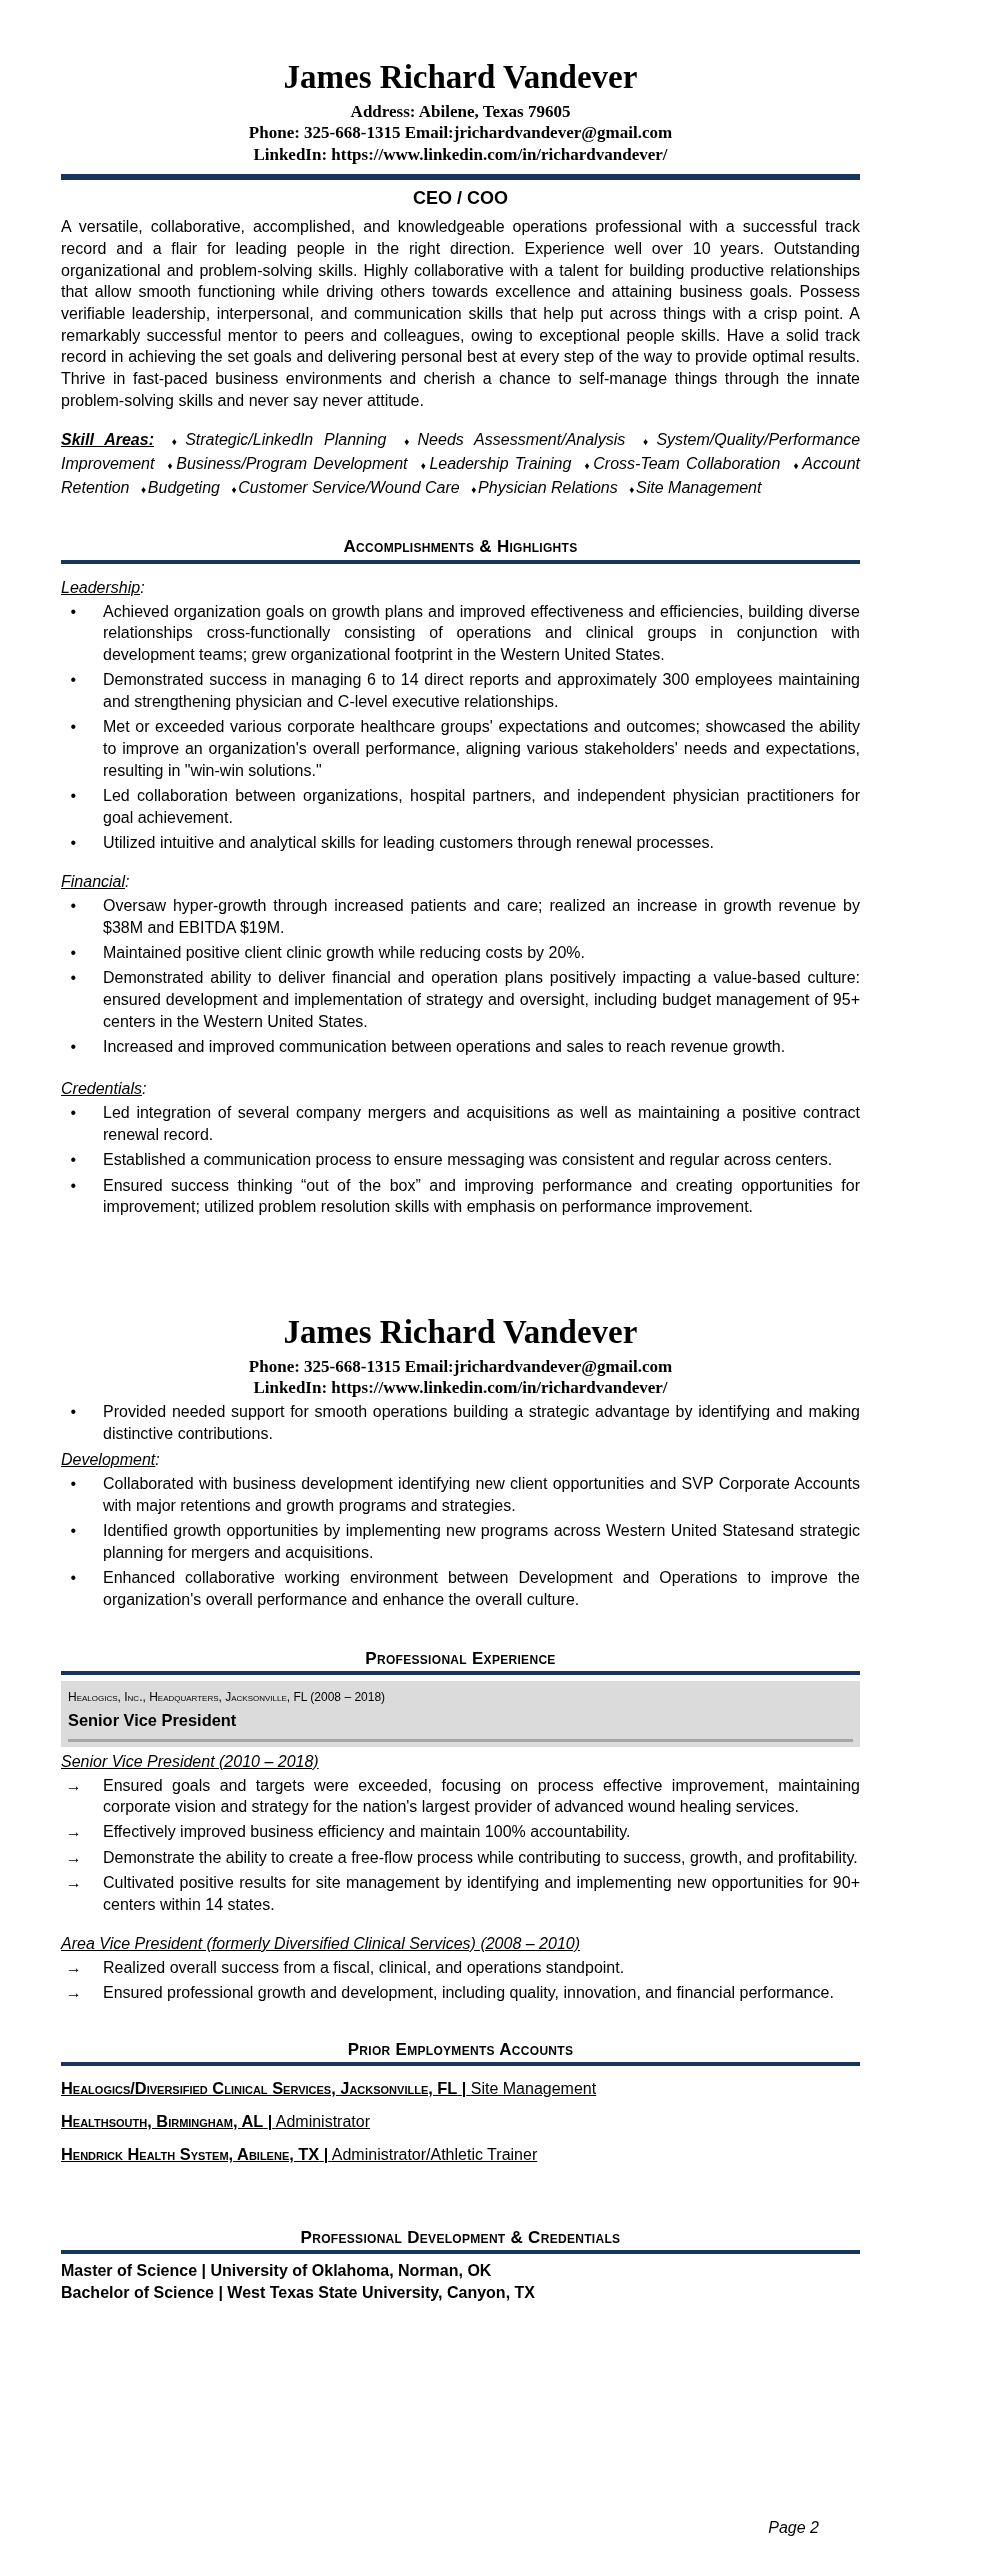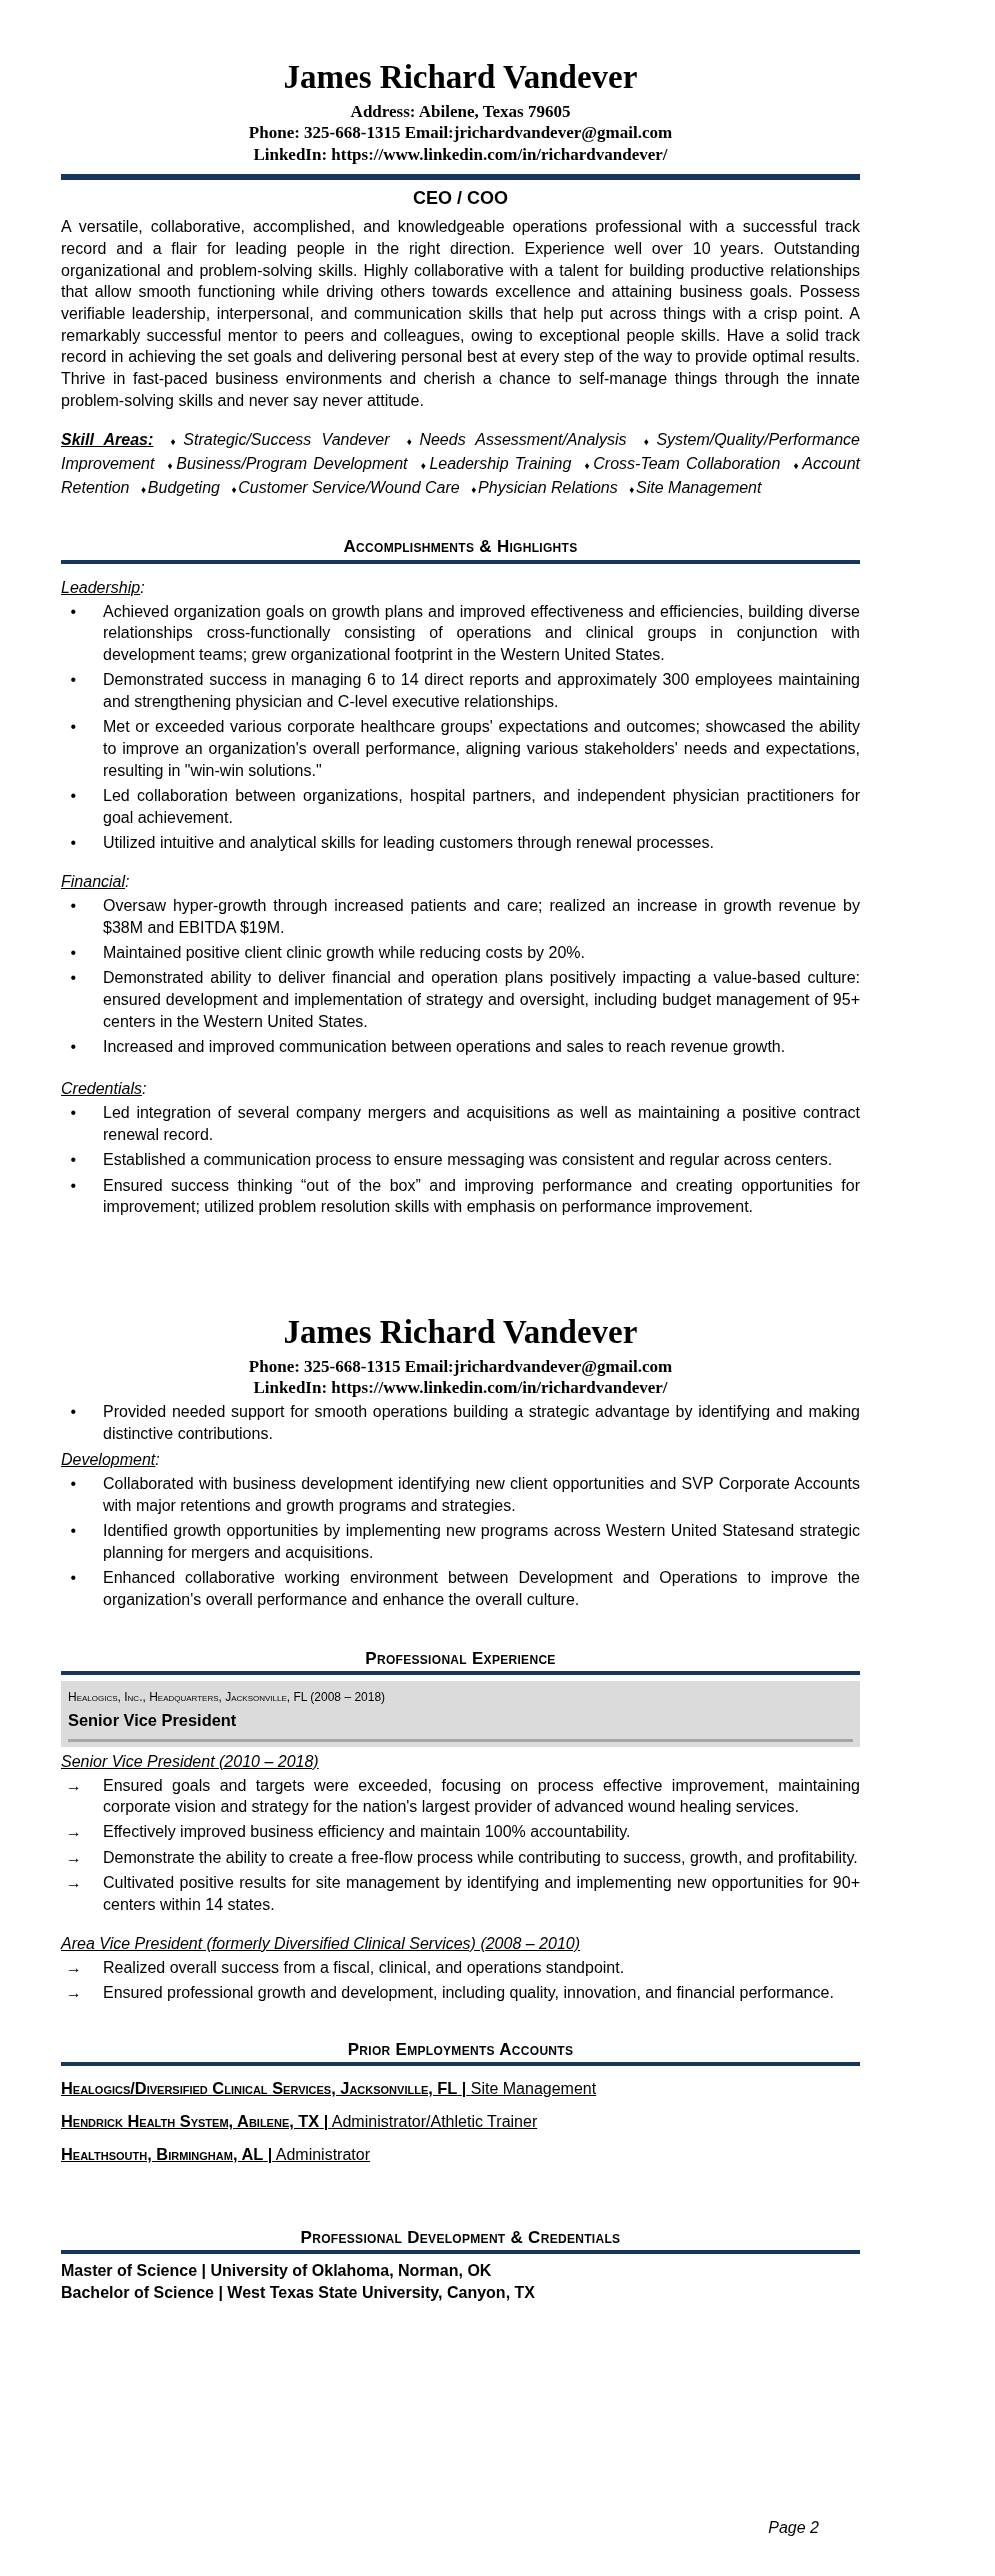--- a/index.html
+++ b/index.html
@@ -83,21 +83,21 @@
     <div class="contact">Phone: 325-668-1315 Email:jrichardvandever@gmail.com</div>
     <div class="contact">LinkedIn: https://www.linkedin.com/in/richardvandever/</div>
   </div>
   <div class="navy-rule"></div>
   <div class="ceo">CEO / COO</div>
 
   <div class="para">A versatile, collaborative, accomplished, and knowledgeable operations professional with a successful track record and a flair for leading people in the right direction. Experience well over 10 years. Outstanding organizational and problem-solving skills. Highly collaborative with a talent for building productive relationships that allow smooth functioning while driving others towards excellence and attaining business goals. Possess verifiable leadership, interpersonal, and communication skills that help put across things with a crisp point. A remarkably successful mentor to peers and colleagues, owing to exceptional people skills. Have a solid track record in achieving the set goals and delivering personal best at every step of the way to provide optimal results. Thrive in fast-paced business environments and cherish a chance to self-manage things through the innate problem-solving skills and never say never attitude.</div>
 
   <div class="skills">
     <span class="skills-label">Skill Areas:</span>
-    <span class="skill-item"><span class="diamond">♦</span><span>Strategic/Success Vandever</span></span>
+    <span class="skill-item"><span class="diamond">♦</span><span>Strategic/LinkedIn Planning</span></span>
     <span class="skill-item"><span class="diamond">♦</span><span>Needs Assessment/Analysis</span></span>
     <span class="skill-item"><span class="diamond">♦</span><span>System/Quality/Performance Improvement</span></span>
     <span class="skill-item"><span class="diamond">♦</span><span>Business/Program Development</span></span>
     <span class="skill-item"><span class="diamond">♦</span><span>Leadership Training</span></span>
     <span class="skill-item"><span class="diamond">♦</span><span>Cross-Team Collaboration</span></span>
     <span class="skill-item"><span class="diamond">♦</span><span>Account Retention</span></span>
     <span class="skill-item"><span class="diamond">♦</span><span>Budgeting</span></span>
     <span class="skill-item"><span class="diamond">♦</span><span>Customer Service/Wound Care</span></span>
     <span class="skill-item"><span class="diamond">♦</span><span>Physician Relations</span></span>
     <span class="skill-item"><span class="diamond">♦</span><span>Site Management</span></span>
@@ -235,22 +235,22 @@
         <span class="amarker">→</span>
         <span class="li-text">Ensured professional growth and development, including quality, innovation, and financial performance.</span>
       </li>
   </ul>
 
   <div class="sec-head prior-head">Prior Employments Accounts</div>
   <div class="sec-rule"></div>
 
   <div class="prior-entries">
     <div class="prior-line"><span class="prior-co">Healogics/Diversified Clinical Services, Jacksonville, FL</span> <span class="prior-sep">|</span> <span>Site Management</span></div>
+    <div class="prior-line"><span class="prior-co">Healthsouth, Birmingham, AL</span> <span class="prior-sep">|</span> <span>Administrator</span></div>
     <div class="prior-line"><span class="prior-co">Hendrick Health System, Abilene, TX</span> <span class="prior-sep">|</span> <span>Administrator/Athletic Trainer</span></div>
-    <div class="prior-line"><span class="prior-co">Healthsouth, Birmingham, AL</span> <span class="prior-sep">|</span> <span>Administrator</span></div>
   </div>
 
   <div class="sec-head cred-head">Professional Development &amp; Credentials</div>
   <div class="sec-rule"></div>
 
   <div class="cred-lines">
     <div class="cred-line">Master of Science | University of Oklahoma, Norman, OK</div>
     <div class="cred-line">Bachelor of Science | West Texas State University, Canyon, TX</div>
   </div>
 

